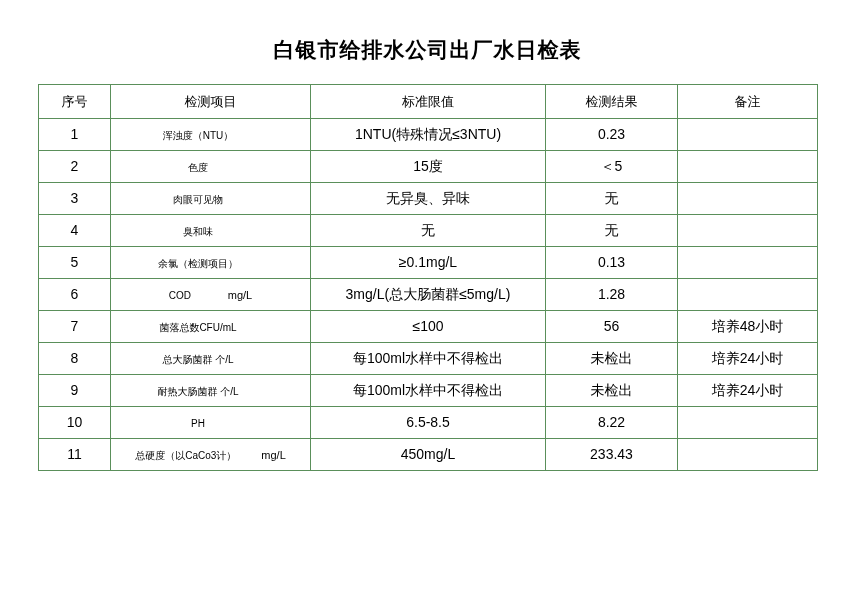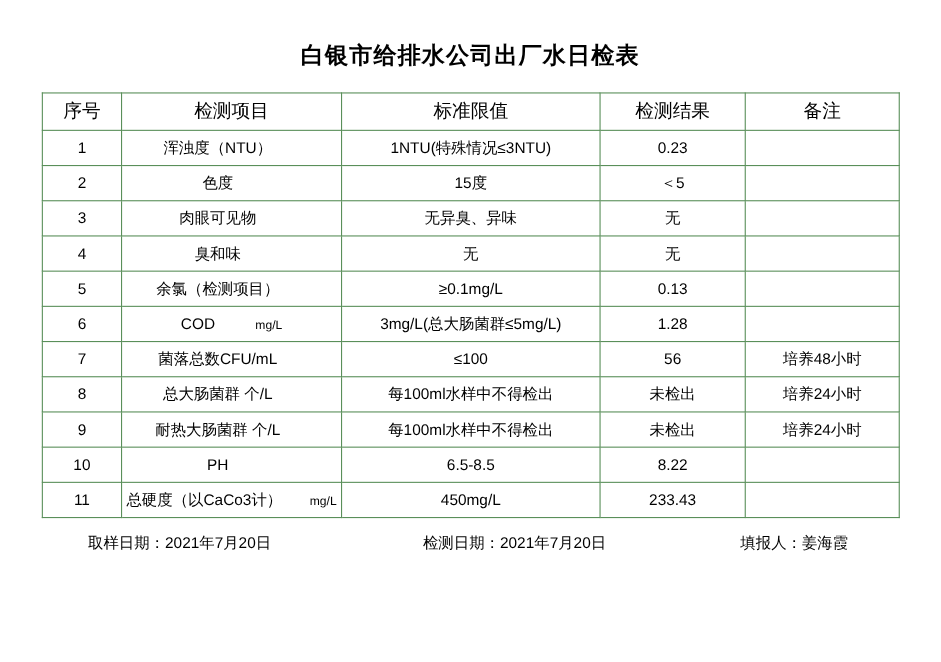--- a/index.html
+++ b/index.html
@@ -40,31 +40,31 @@
   table.report td {
     border: 1px solid #5a8f5a;
     height: 31px;
     text-align: center;
     vertical-align: middle;
     font-size: 14px;
     padding: 0 2px;
     line-height: 1.2;
   }
   table.report thead th {
-    font-size: 17px;
+    font-size: 13px;
     font-weight: normal;
     height: 33px;
   }
   col.c0 { width: 72px; }
   col.c1 { width: 200px; }
   col.c2 { width: 235px; }
   col.c3 { width: 132px; }
   col.c4 { width: 140px; }
 
-  .cell-main { font-size: 14px; }
+  .cell-main { font-size: 10px; }
   .unit-sm { font-size: 11px; padding-left: 25px; }
 
   .footer {
     display: flex;
     padding: 14px 38px 0 38px;
     font-size: 14px;
   }
   .footer .f-item { white-space: nowrap; }
   .f1 { margin-left: 42px; }
   .f2 { margin-left: 138px; }
@@ -170,19 +170,14 @@
           <td>11</td>
           <td><span class="cell-main">总硬度（以CaCo3计）</span><span class="unit-sm">mg/L</span></td>
           <td>450mg/L</td>
           <td>233.43</td>
           <td></td>
         </tr>
       </tbody>
     </table>
   </div>
 
-  <div class="footer">
-    <span class="f-item f1">取样日期：2021年7月20日</span>
-    <span class="f-item f2">检测日期：2021年7月20日</span>
-    <span class="f-item f3">填报人：姜海霞</span>
-  </div>
 
 </div>
 
 </body></html>

